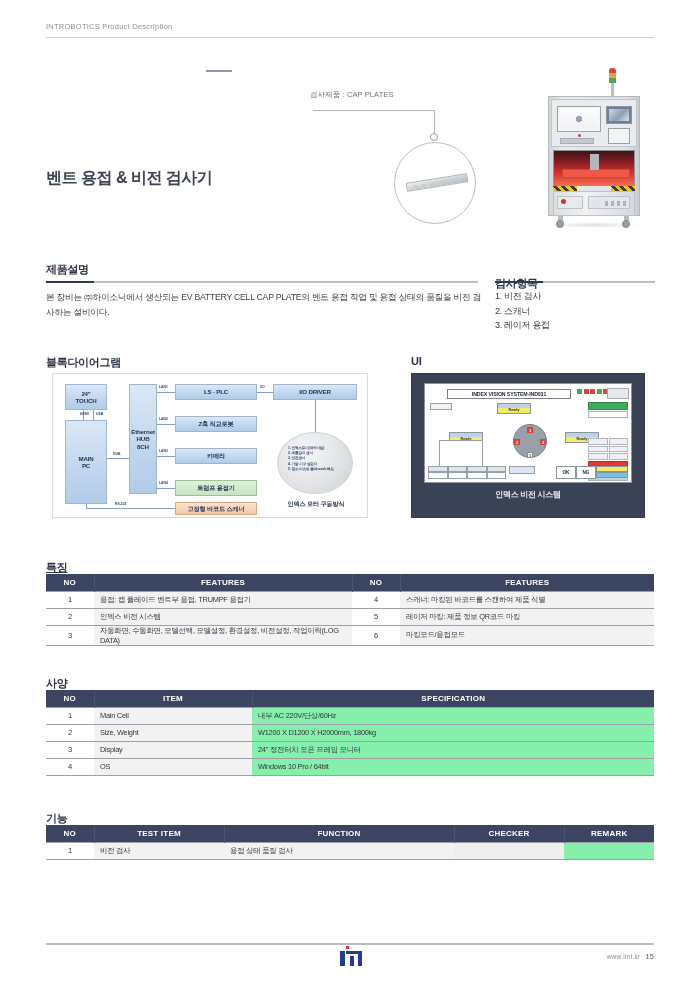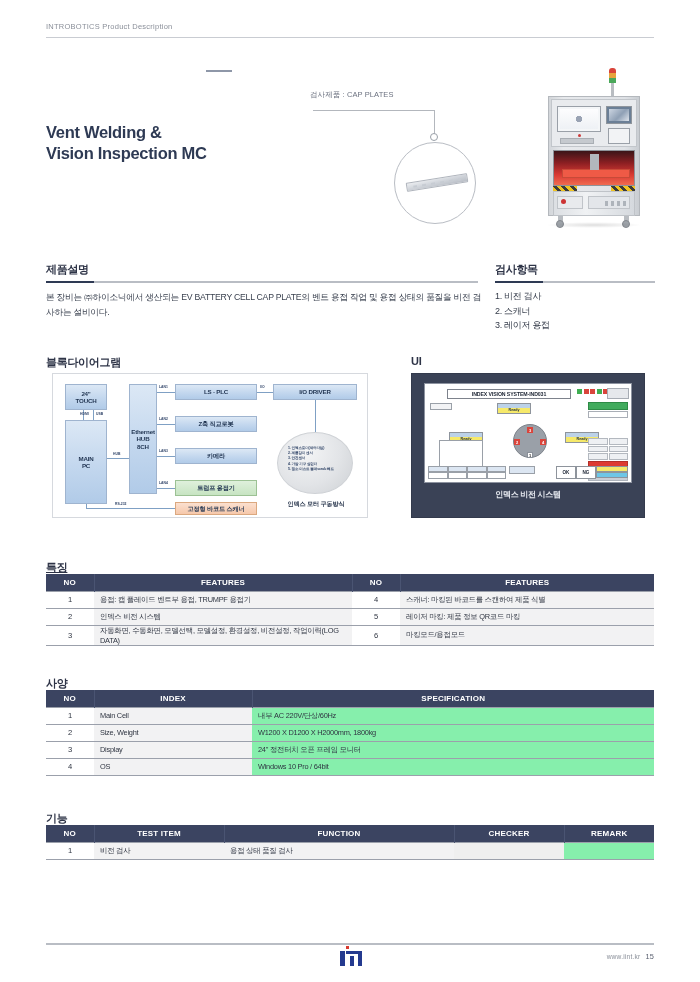--- a/index.html
+++ b/index.html
@@ -166,21 +166,21 @@
 
   
   .pd-h { left:46px; top:262px; }
   .pd-rule { left:46px; top:281px; width:432px; }
   .pd-body {
     position:absolute; left:46px; top:290px; width:436px;
     font-size:8.7px; line-height:15px; color:#3b4250; letter-spacing:-.25px;
   }
 
   
-  .ii-h { left:495px; top:262px; }
+  .ii-h { left:495px; top:276px; }
   .ii-rule { left:495px; top:281px; width:160px; }
   .ii-list {
     position:absolute; left:495px; top:289px;
     font-size:9px; line-height:14.5px; color:#343b49; letter-spacing:-.3px;
   }
 
   
   .bd-h { left:46px; top:355px; }
   .bd-box {
     position:absolute; left:52px; top:373px; width:316px; height:145px;
@@ -317,24 +317,21 @@
 </head>
 <body>
 
 <div class="page">
 
   <div class="kicker">INTROBOTICS Product  Description</div>
   <div class="kicker-rule"></div>
 
   <div class="banner-tail"></div>
 
-  <div class="headline">
-    <span>Vent Welding &amp;</span><br>
-    <span>Vision Inspection MC</span>
-  </div>
+  <div class="headline-ko">벤트 용접 &amp; 비전 검사기</div>
 
   <div class="callout-label">검사제품 : CAP PLATES</div>
   <div class="callout-line-h"></div>
   <div class="callout-line-v"></div>
   <div class="callout-dot"></div>
   <div class="callout-circle"></div>
   <div class="cap-plate"></div>
 
   <div class="machine">
     <div class="m-tower">
@@ -553,21 +550,21 @@
   <div class="tbl sp-tbl">
     <table>
       <colgroup>
           <col style="width:48px">
           <col style="width:158px">
           <col>
         </colgroup>
       <thead>
         <tr>
           <th>NO</th>
-          <th>INDEX</th>
+          <th>ITEM</th>
           <th>SPECIFICATION</th>
         </tr>
       </thead>
       <tbody>
         <tr>
           <td class="num">1</td>
           <td>Main Cell</td>
           <td class="plain">내부 AC 220V/단상/60Hz</td>
         </tr>
         <tr>

